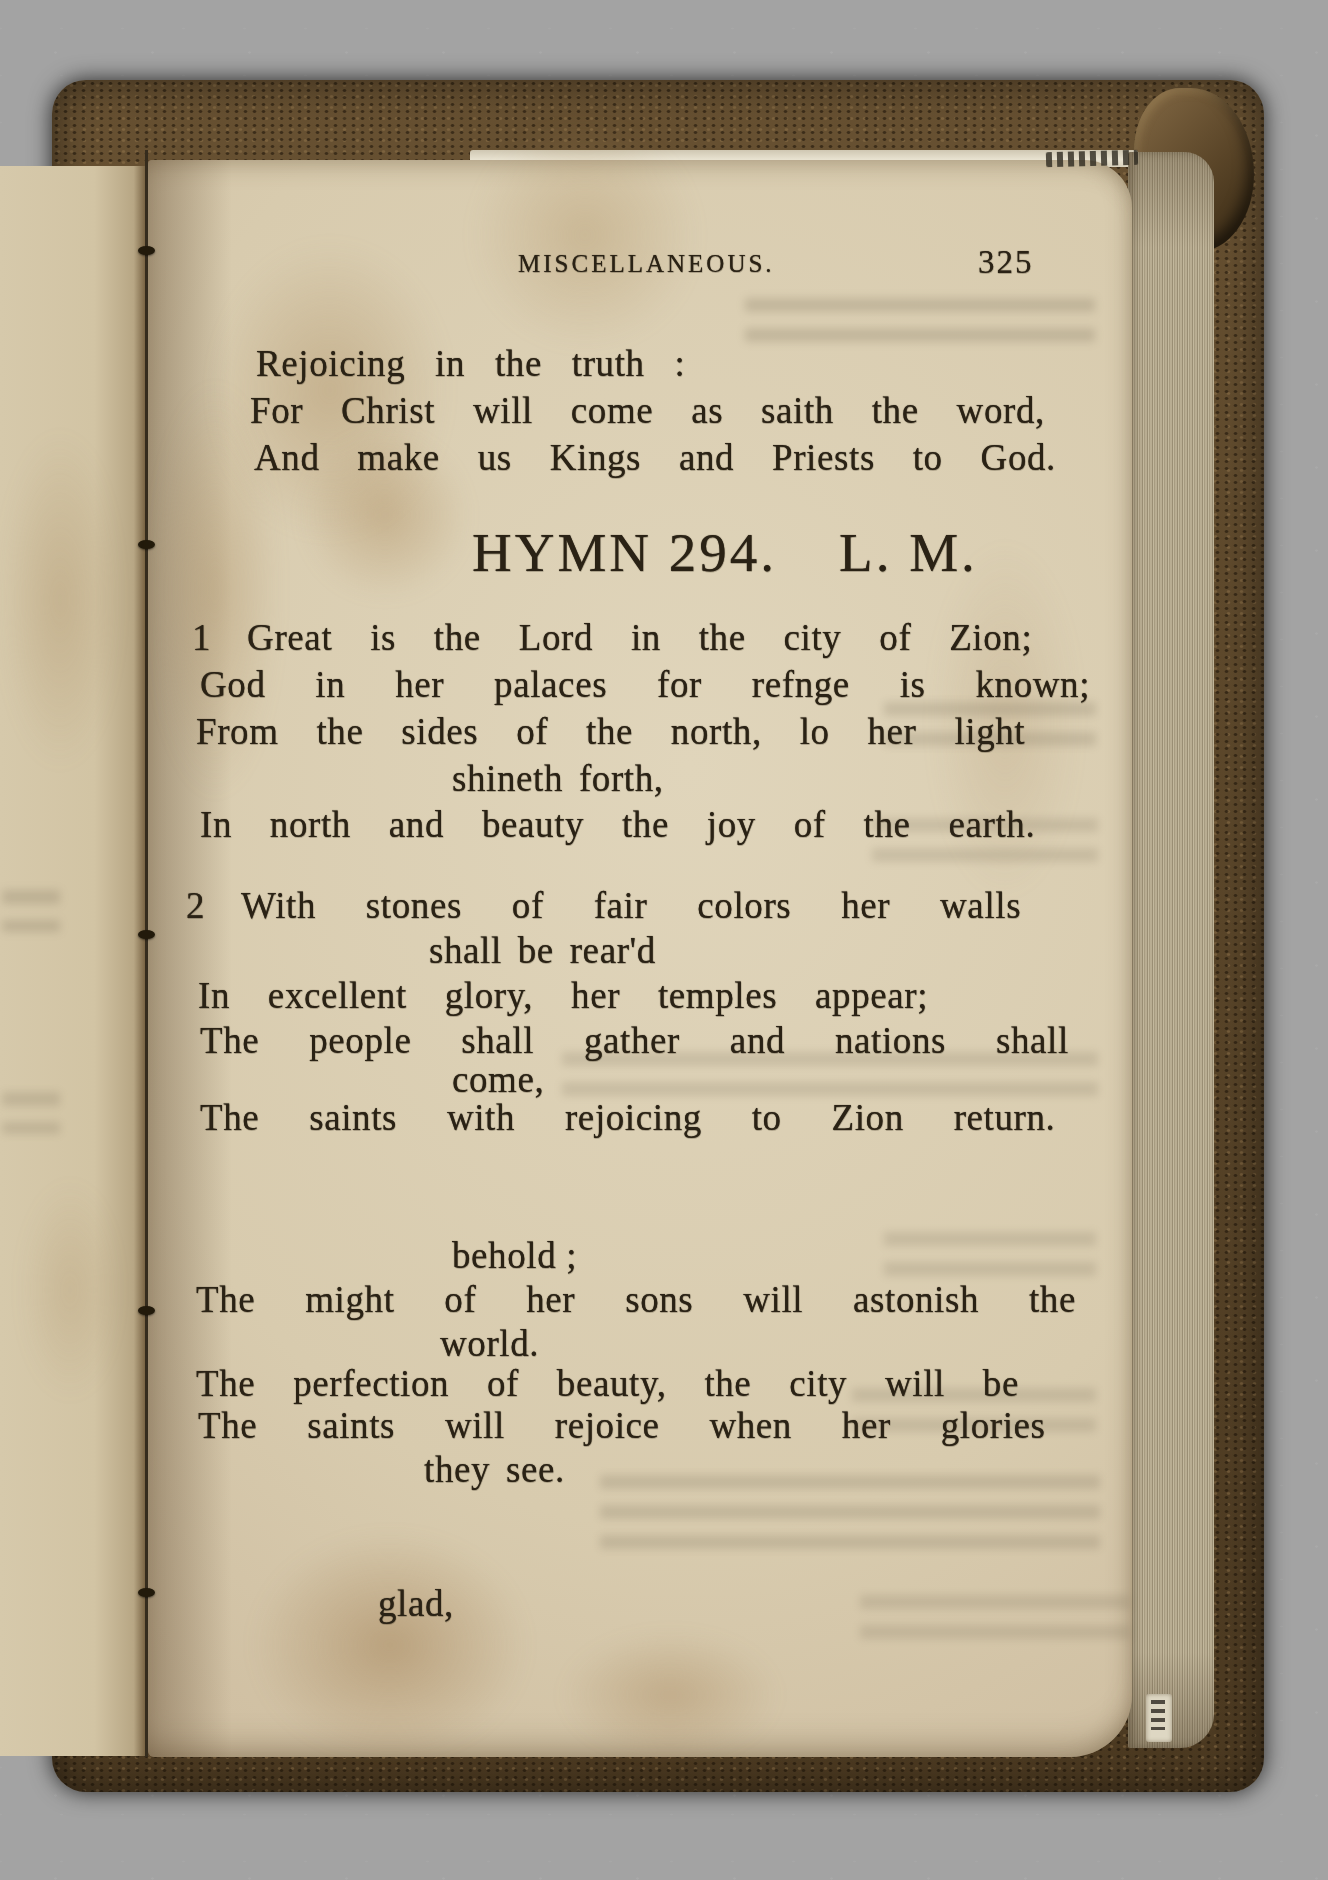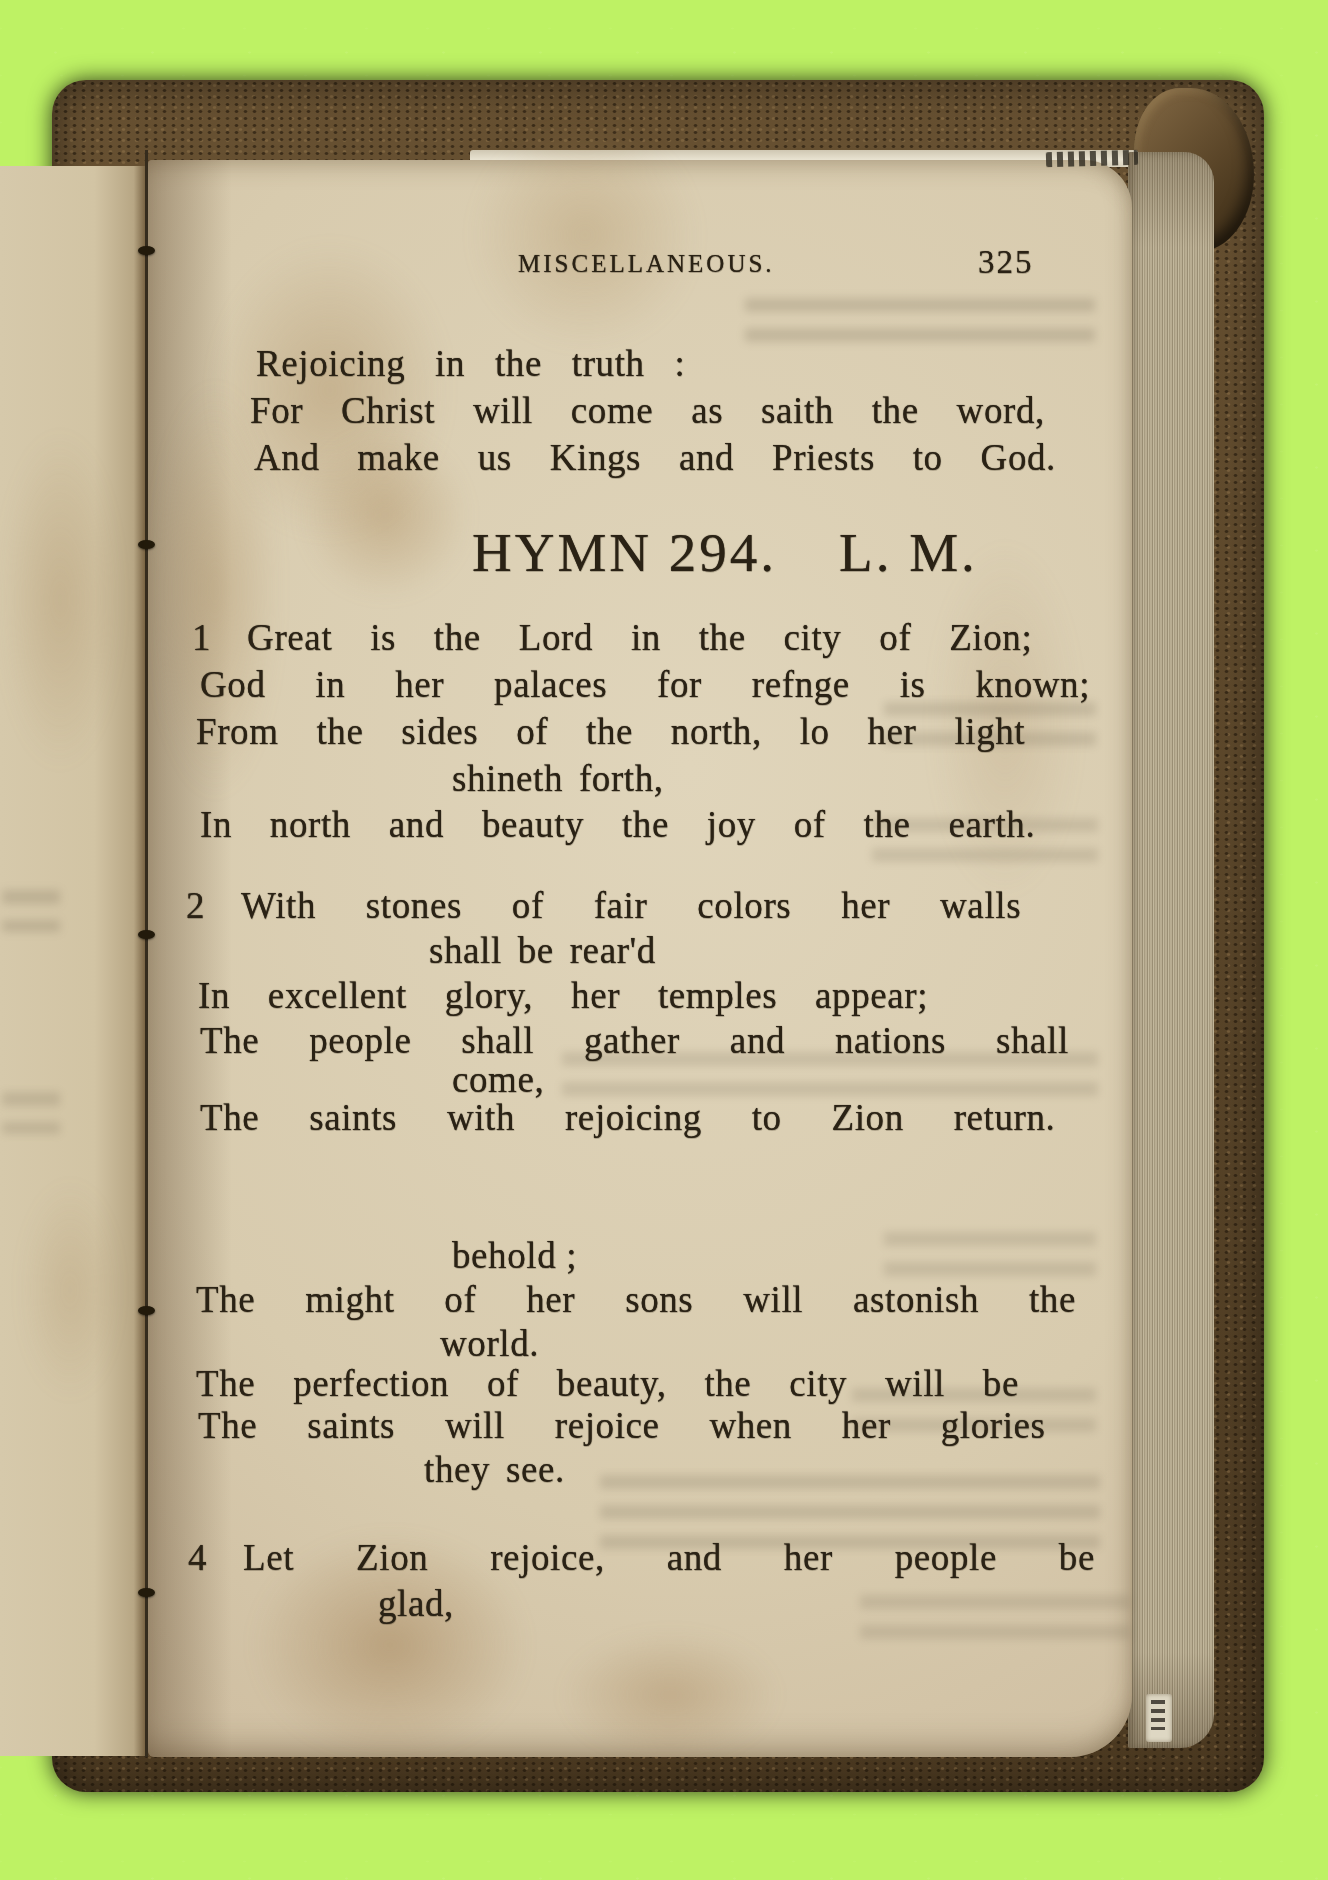--- a/index.html
+++ b/index.html
@@ -1,18 +1,18 @@
 <!DOCTYPE html>
 <html><head>
 <meta charset="utf-8">
 <style>
   html,body{margin:0;padding:0;background:#000;}
   #scene{
     position:relative;width:1328px;height:1880px;overflow:hidden;
-    background:#bef264;
+    background:#a3a3a3;
     font-family:"Liberation Serif","DejaVu Serif",serif;
   }
   
   #scene::after{
     content:"";position:absolute;inset:0;pointer-events:none;z-index:1;
     background-image:
       radial-gradient(rgba(255,255,255,.07) 1px, transparent 1.6px),
       radial-gradient(rgba(255,255,255,.04) 1px, transparent 1.5px);
     background-size:97px 83px,61px 47px;
     background-position:7px 11px,31px 5px;
@@ -179,16 +179,15 @@
   <div class="line body" style="left:452px;top:1058px">come,</div>
   <div class="line body ws5" style="left:200px;top:1096px">The saints with rejoicing to Zion return.</div>
 
   <div class="line body" style="left:452px;top:1234px">behold ;</div>
   <div class="line body ws5" style="left:196px;top:1278px">The might of her sons will astonish the</div>
   <div class="line body" style="left:440px;top:1322px">world.</div>
   <div class="line body ws4" style="left:196px;top:1362px">The perfection of beauty, the city will be</div>
   <div class="line body ws5" style="left:198px;top:1404px">The saints will rejoice when her glories</div>
   <div class="line body ws1" style="left:424px;top:1448px">they see.</div>
 
-  <div class="line body" style="left:188px;top:1536px"><span class="vnum">4</span><span class="ws6">Let Zion rejoice, and her people be</span></div>
   <div class="line body" style="left:378px;top:1582px">glad,</div>
 
 </div>
 
 </body></html>

